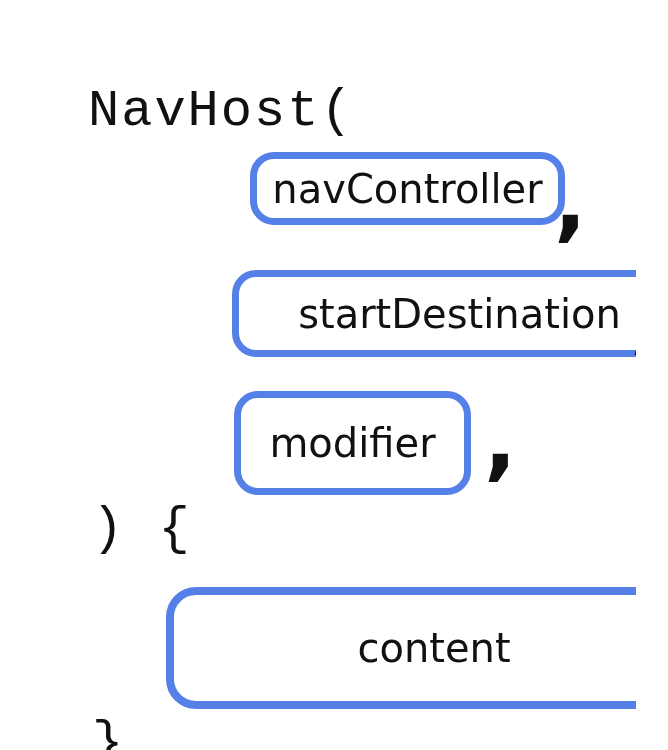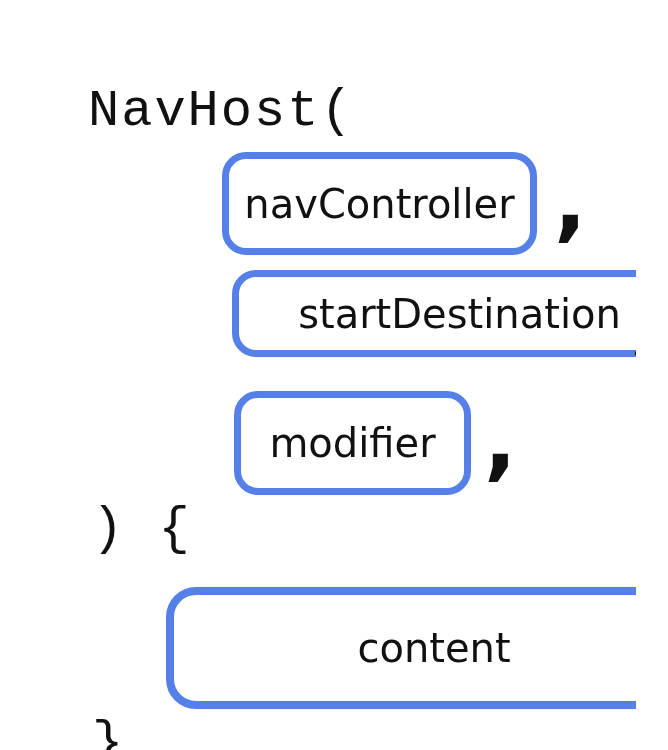--- a/index.html
+++ b/index.html
@@ -54,21 +54,21 @@
     border-radius: 30px;
   }
 </style>
 </head>
 <body>
 
 <div class="canvas">
 
   <div class="mono-line" style="left:24px; top:22px;">NavHost(</div>
 
-  <div class="param-box" style="left:158px; top:88px; width:315px; height:103px;">
+  <div class="param-box" style="left:186px; top:88px; width:315px; height:73px;">
     <span class="param-label">navController</span>
   </div>
   <div class="comma" style="left:490px; top:94px;">,</div>
 
   <div class="param-box" style="left:168px; top:206px; width:455px; height:87px;">
     <span class="param-label">startDestination</span>
   </div>
   <div class="comma" style="left:566px; top:206px;">,</div>
 
   <div class="param-box" style="left:170px; top:327px; width:237px; height:104px;">

